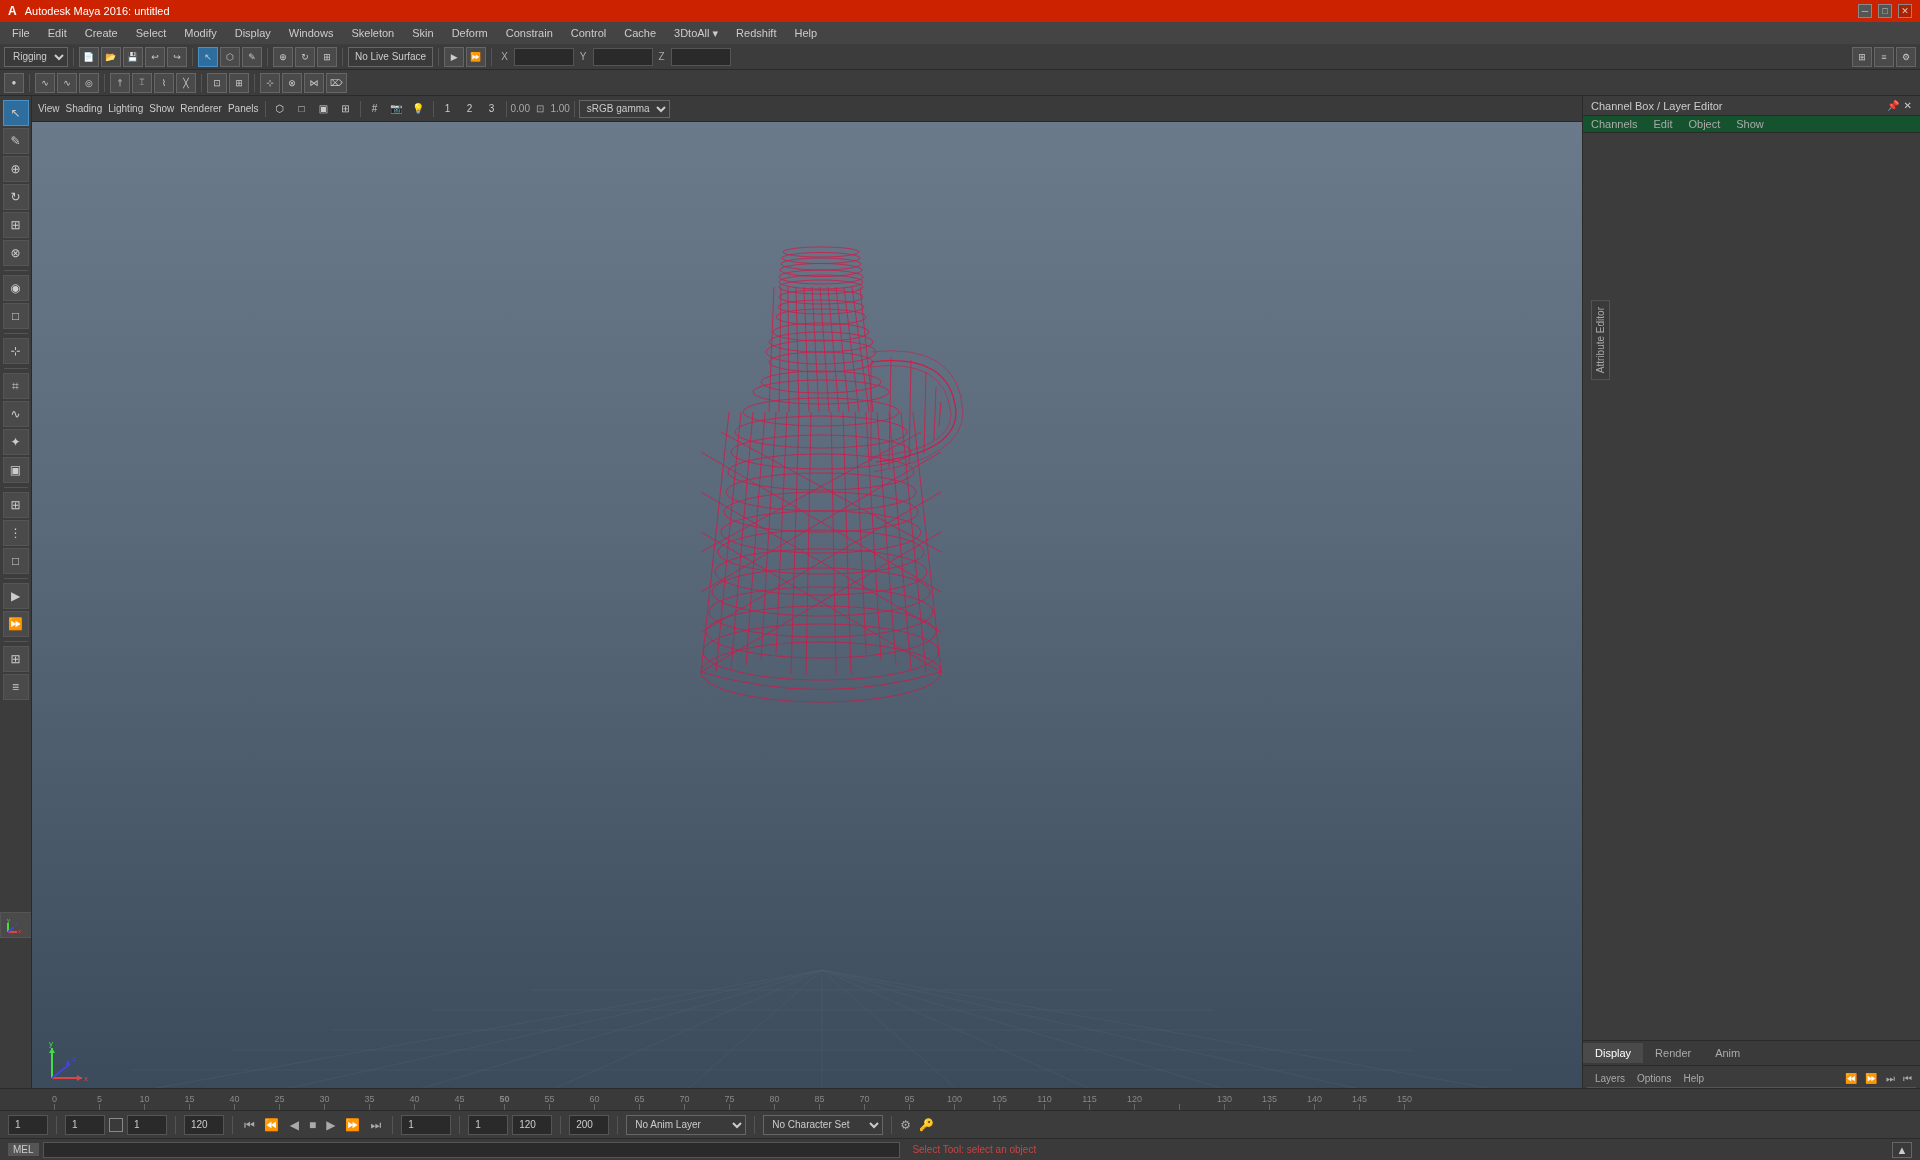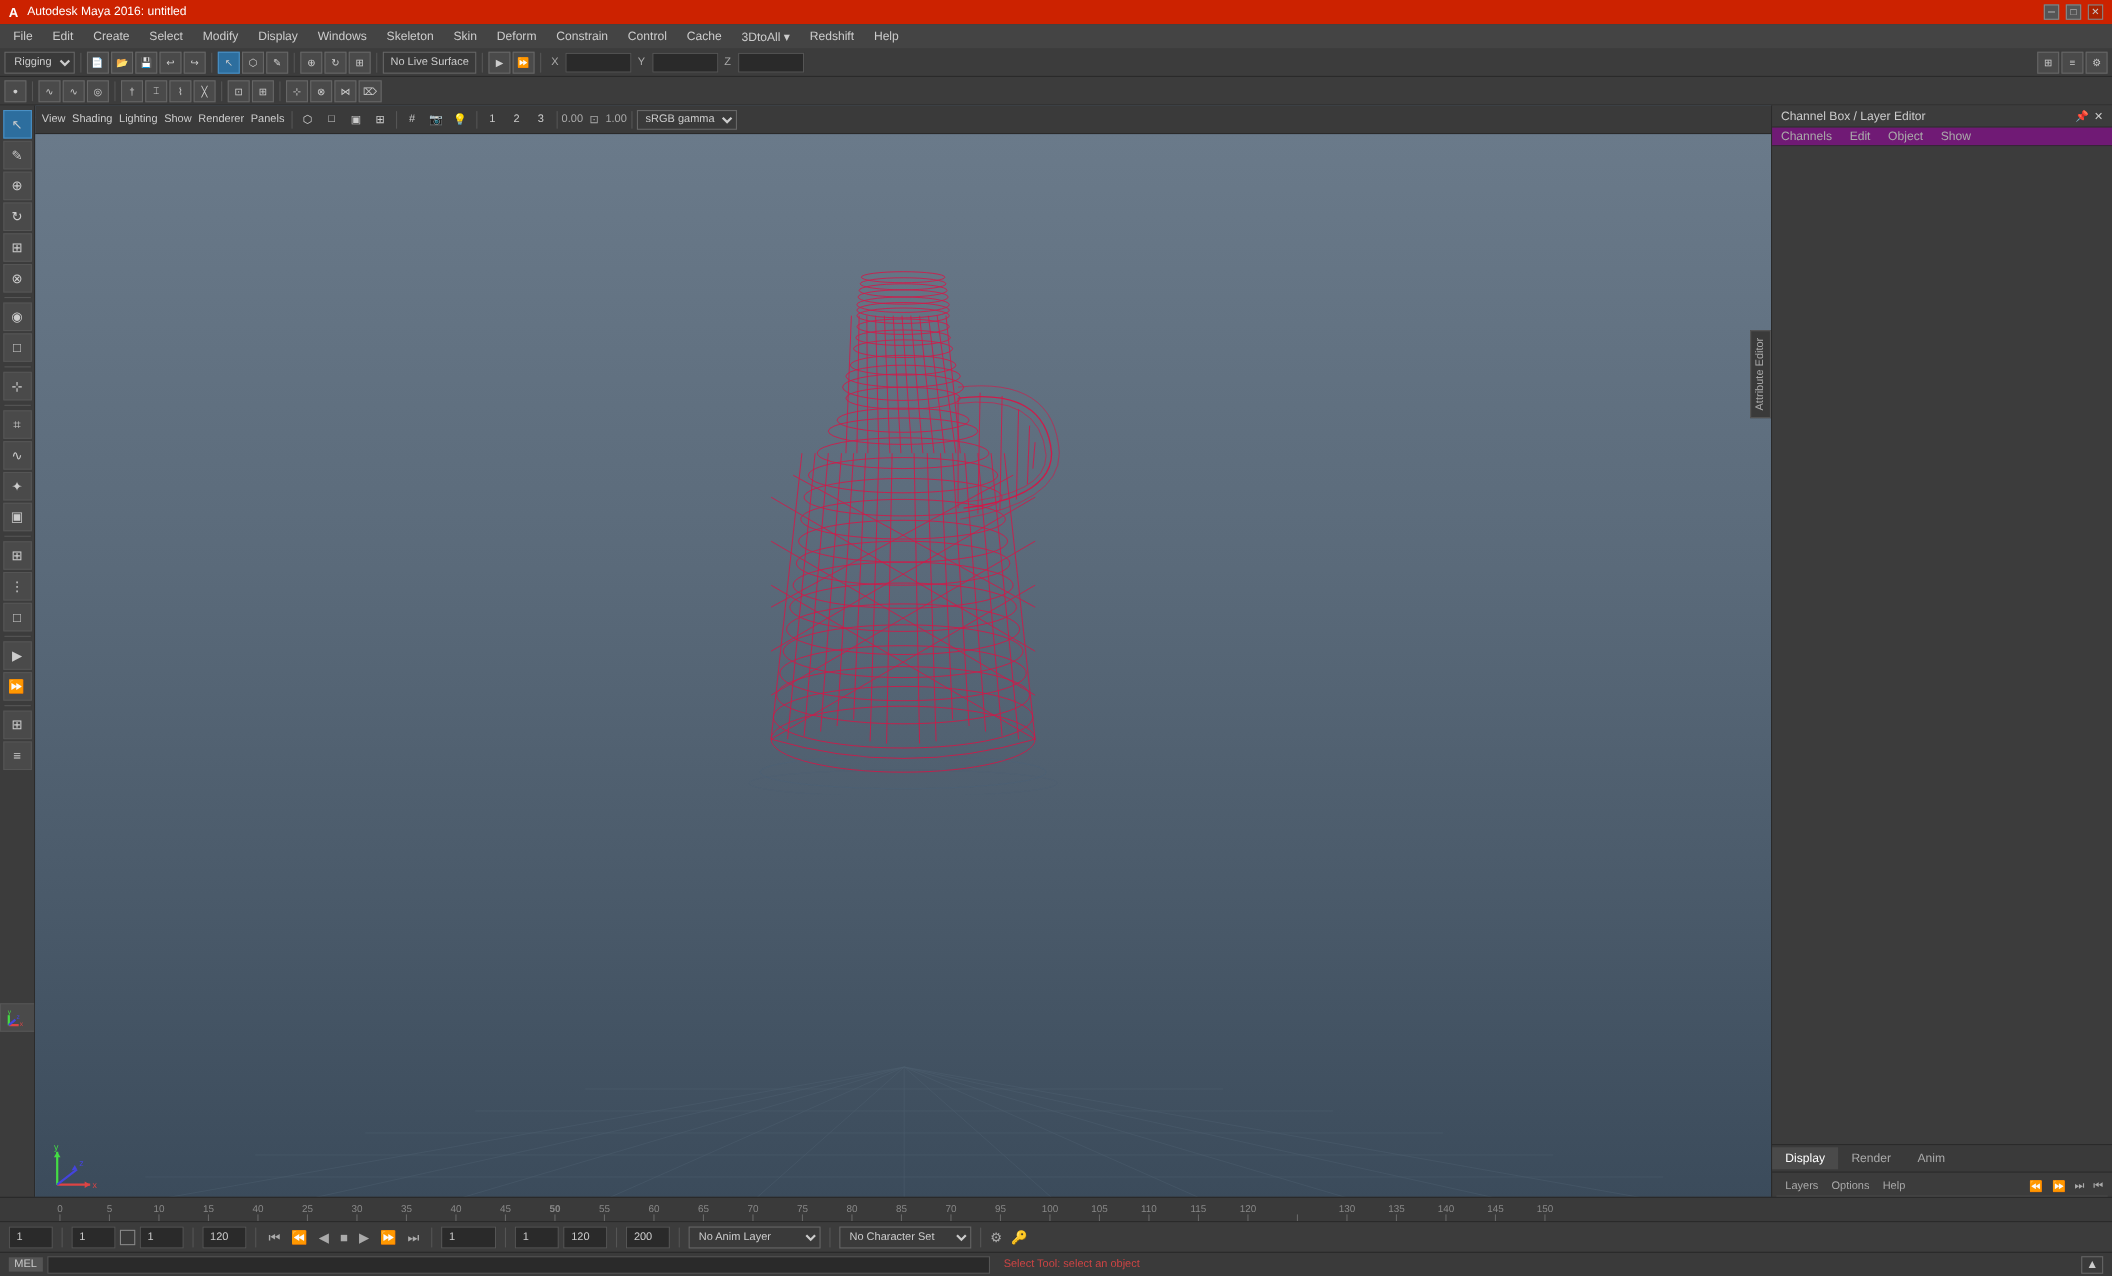--- a/index.html
+++ b/index.html
@@ -75,30 +75,30 @@
     }
 
     
     #grid-svg { position: absolute; bottom: 0; left: 0; right: 0; height: 200px; }
 
     
     #bottle-svg { position: absolute; top: 20px; left: 50%; transform: translateX(-50%); }
 
     
     #channel-box {
-      position: absolute; right: 0; top: 96px; width: 310px; bottom: 50px;
+      position: absolute; right: 0; top: 96px; width: 338px; bottom: 50px;
       background: #3c3c3c; border-left: 1px solid #2a2a2a;
       display: flex; flex-direction: column;
     }
     #channel-box-title {
       height: 20px; background: #3c3c3c; display: flex; align-items: center; justify-content: space-between;
       padding: 0 8px; border-bottom: 1px solid #2a2a2a; font-size: 11px; color: #cccccc;
     }
     #channel-box-tabs {
-      display: flex; background: #701a75; border-bottom: 1px solid #2a2a2a;
+      display: flex; background: #14532d; border-bottom: 1px solid #2a2a2a;
     }
     .cb-menu-item { padding: 2px 8px; cursor: pointer; font-size: 11px; color: #aaa; }
     #channel-box-content { flex: 1; background: #3c3c3c; }
 
     
     #cb-bottom-tabs {
       height: 26px; background: #3a3a3a; display: flex; align-items: center;
       border-top: 1px solid #2a2a2a; border-bottom: 1px solid #2a2a2a;
     }
     .cb-tab { padding: 4px 12px; cursor: pointer; font-size: 11px; color: #aaa; }

